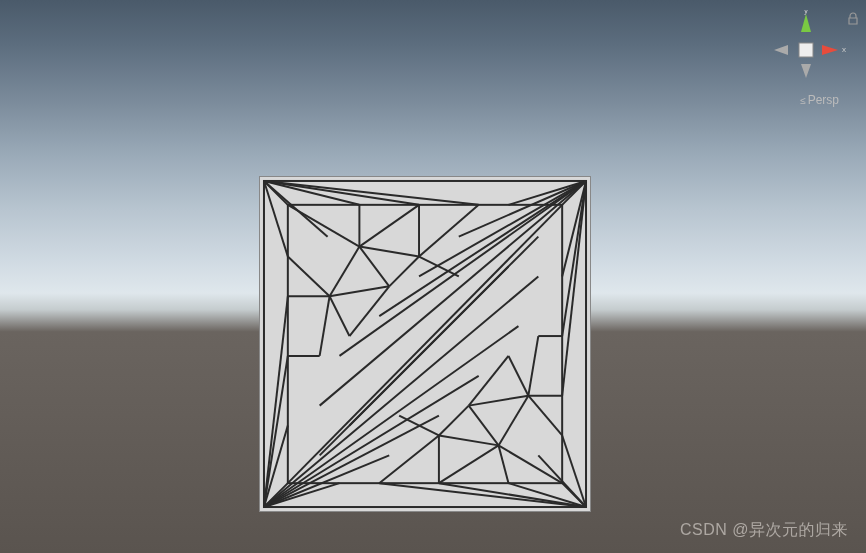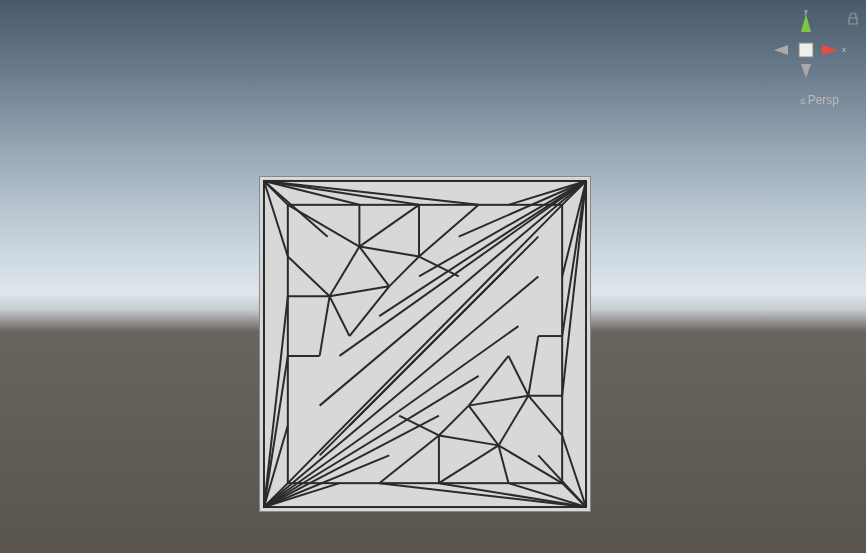--- a/index.html
+++ b/index.html
@@ -203,14 +203,15 @@
     <span class="persp-icon">≤</span>
     <span>Persp</span>
   </div>
 
   <div class="lock-icon">
     <svg viewBox="0 0 14 14">
       <path d="M4 6 V4 a3 3 0 0 1 6 0 V6 M3 6 h8 v6 h-8 z" fill="none" stroke="#999" stroke-width="1.2"></path>
     </svg>
   </div>
 
+  <div class="watermark">CSDN @异次元的归来</div>
 
 </div>
 
 </body></html>

